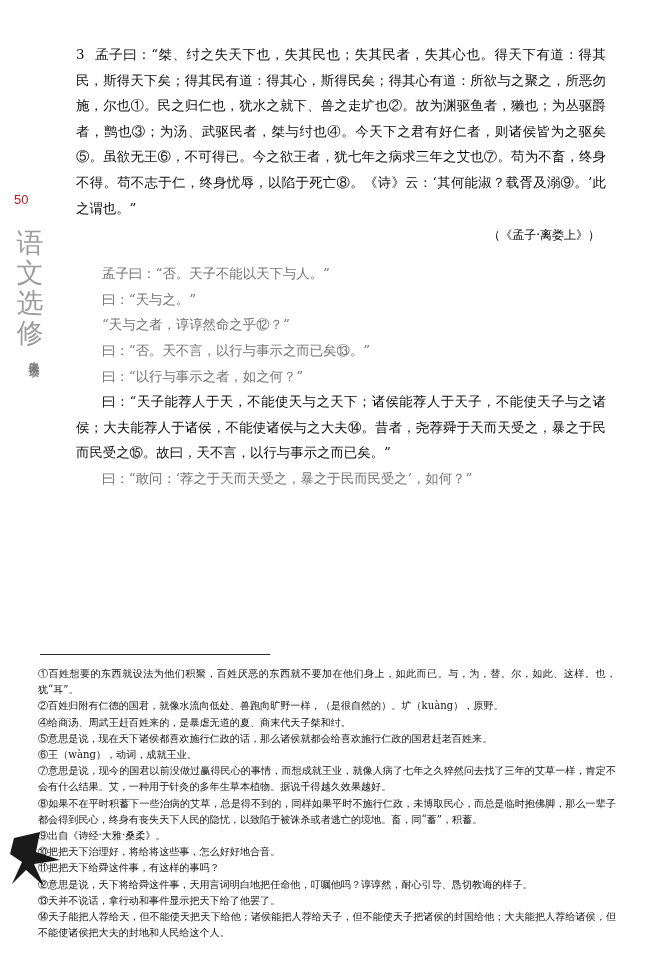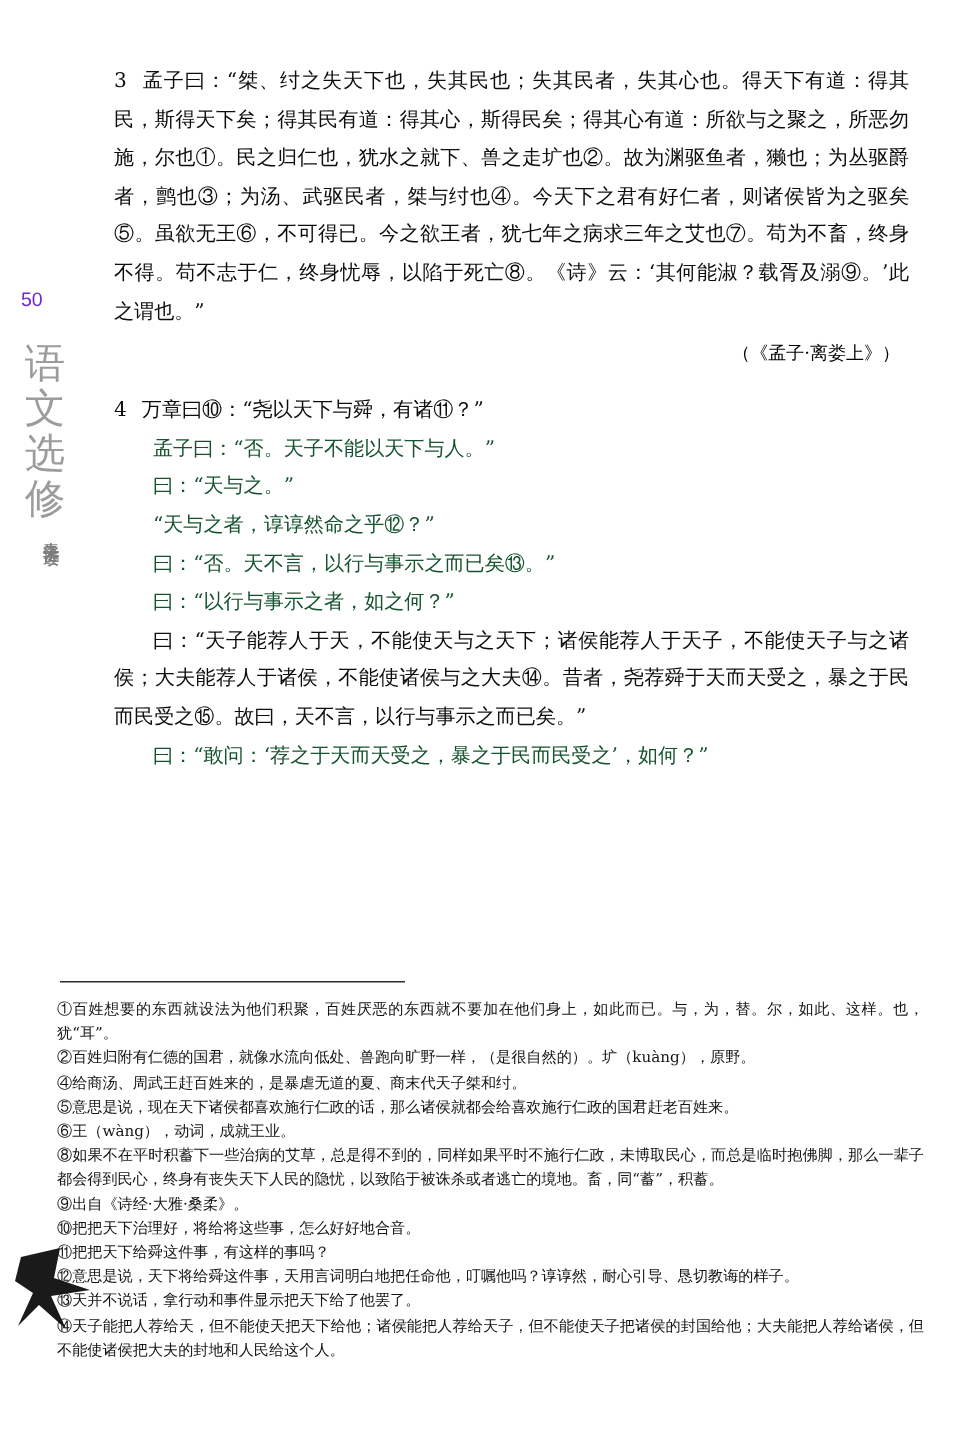--- a/index.html
+++ b/index.html
@@ -18,21 +18,21 @@
     position: absolute;
     inset: 0;
   }
 
   
   .page-number {
     position: absolute;
     left: 14px;
     top: 192px;
     font-size: 13px;
-    color: #6d28d9;
+    color: #b91c1c;
     font-family: "Liberation Sans", sans-serif;
   }
   .side-title {
     position: absolute;
     left: 8px;
     top: 228px;
     width: 44px;
     text-align: center;
     color: #9c9c9c;
     font-family: "DejaVu Serif", serif;
@@ -91,21 +91,21 @@
     color: #000000;
     text-align: right;
     padding-right: 6px;
     margin-top: 2px;
   }
   .blk { margin-top: 14px; }
   .q-line {
     font-family: "DejaVu Serif", serif;
     font-size: 13.4px;
     line-height: 25.6px;
-    color: #14532d;
+    color: #737373;
     text-indent: 26px;
   }
 
   
   .rule {
     position: absolute;
     left: 40px;
     top: 654px;
     width: 230px;
     height: 1px;
@@ -156,41 +156,39 @@
   <div class="body-col">
 
     <div>
       <p class="para">
         <span style="margin-right:10px">3</span><span>孟子曰：“桀、纣之失天下也，失其民也；失其民者，失其心也。得天下有道：得其民，斯得天下矣；得其民有道：得其心，斯得民矣；得其心有道：所欲与之聚之，所恶勿施，尔也①。民之归仁也，犹水之就下、兽之走圹也②。故为渊驱鱼者，獭也；为丛驱爵者，鹯也③；为汤、武驱民者，桀与纣也④。今天下之君有好仁者，则诸侯皆为之驱矣⑤。虽欲无王⑥，不可得已。今之欲王者，犹七年之病求三年之艾也⑦。苟为不畜，终身不得。苟不志于仁，终身忧辱，以陷于死亡⑧。《诗》云：‘其何能淑？载胥及溺⑨。’此之谓也。”</span>
       </p>
       <div class="cite">（《孟子·离娄上》）</div>
     </div>
 
     <div class="blk">
-      <p class="para">
-        <span style="margin-right:10px">4</span><span>万章曰⑩：“尧以天下与舜，有诸⑪？”</span>
-      </p>
       <div class="q-line">孟子曰：“否。天子不能以天下与人。”</div>
       <div class="q-line">曰：“天与之。”</div>
       <div class="q-line">“天与之者，谆谆然命之乎⑫？”</div>
       <div class="q-line">曰：“否。天不言，以行与事示之而已矣⑬。”</div>
       <div class="q-line">曰：“以行与事示之者，如之何？”</div>
       <p class="para" style="text-indent:26px">曰：“天子能荐人于天，不能使天与之天下；诸侯能荐人于天子，不能使天子与之诸侯；大夫能荐人于诸侯，不能使诸侯与之大夫⑭。昔者，尧荐舜于天而天受之，暴之于民而民受之⑮。故曰，天不言，以行与事示之而已矣。”</p>
       <div class="q-line">曰：“敢问：‘荐之于天而天受之，暴之于民而民受之’，如何？”</div>
     </div>
   </div>
 
   <div class="rule"></div>
 
   <div class="notes">
     <p class="hang">①百姓想要的东西就设法为他们积聚，百姓厌恶的东西就不要加在他们身上，如此而已。与，为，替。尔，如此、这样。也，犹“耳”。</p>
     <p class="hang">②百姓归附有仁德的国君，就像水流向低处、兽跑向旷野一样，（是很自然的）。圹（kuàng），原野。</p>
     <p class="hang">④给商汤、周武王赶百姓来的，是暴虐无道的夏、商末代天子桀和纣。</p>
     <p class="hang">⑤意思是说，现在天下诸侯都喜欢施行仁政的话，那么诸侯就都会给喜欢施行仁政的国君赶老百姓来。</p>
     <p class="hang">⑥王（wàng），动词，成就王业。</p>
+    <p class="hang">⑦意思是说，现今的国君以前没做过赢得民心的事情，而想成就王业，就像人病了七年之久猝然问去找了三年的艾草一样，肯定不会有什么结果。艾，一种用于针灸的多年生草本植物。据说千得越久效果越好。</p>
     <p class="hang">⑧如果不在平时积蓄下一些治病的艾草，总是得不到的，同样如果平时不施行仁政，未博取民心，而总是临时抱佛脚，那么一辈子都会得到民心，终身有丧失天下人民的隐忧，以致陷于被诛杀或者逃亡的境地。畜，同“蓄”，积蓄。</p>
     <p class="hang">⑨出自《诗经·大雅·桑柔》。</p>
     <p class="hang">⑩把把天下治理好，将给将这些事，怎么好好地合音。</p>
     <p class="hang">⑪把把天下给舜这件事，有这样的事吗？</p>
     <p class="hang">⑫意思是说，天下将给舜这件事，天用言词明白地把任命他，叮嘱他吗？谆谆然，耐心引导、恳切教诲的样子。</p>
     <p class="hang">⑬天并不说话，拿行动和事件显示把天下给了他罢了。</p>
     <p class="hang">⑭天子能把人荐给天，但不能使天把天下给他；诸侯能把人荐给天子，但不能使天子把诸侯的封国给他；大夫能把人荐给诸侯，但不能使诸侯把大夫的封地和人民给这个人。</p>
 
   </div>
 

